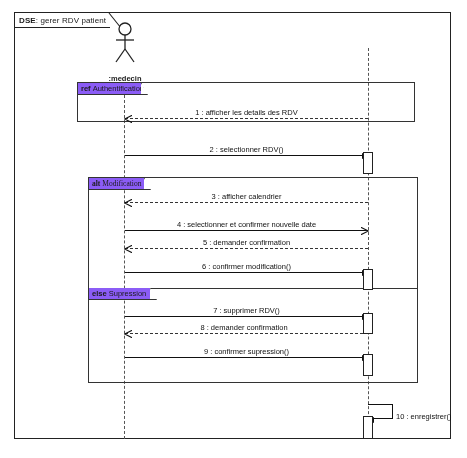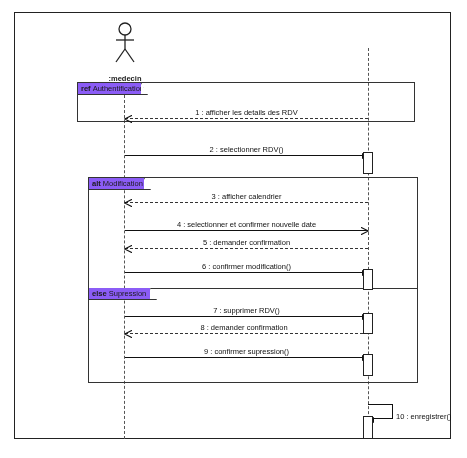--- a/index.html
+++ b/index.html
@@ -121,20 +121,29 @@
     position:absolute;font-size:7.5px;white-space:nowrap;color:#111;
   }
 </style>
 </head>
 <body>
 
 <div id="stage">
 
   <div class="frame"></div>
 
+  <div class="frame-tag">
+    <div class="tag-body">
+      <span class="kw frame-title">DSE</span>
+        <span class="frame-title"> : gerer  RDV patient</span>
+    </div>
+    <svg class="tag-diag" width="12" height="15" viewBox="0 0 12 15">
+      <path d="M0,0 L12,15" stroke="#222" stroke-width="1.1" fill="none"></path>
+    </svg>
+  </div>
 
   <svg class="actor" viewBox="0 0 26 42">
     <circle cx="13" cy="7" r="6" fill="#fff" stroke="#222" stroke-width="1.3"></circle>
     <line x1="13" y1="13" x2="13" y2="27" stroke="#222" stroke-width="1.3"></line>
     <line x1="4" y1="18" x2="22" y2="18" stroke="#222" stroke-width="1.3"></line>
     <line x1="13" y1="27" x2="4" y2="40" stroke="#222" stroke-width="1.3"></line>
     <line x1="13" y1="27" x2="22" y2="40" stroke="#222" stroke-width="1.3"></line>
   </svg>
   <div class="actor-label">:medecin</div>
 
@@ -155,21 +164,21 @@
     </svg>
   </div>
 
   <div class="msg solid" style="left:125px;top:155px;width:243px;">
     <div class="msg-label">2 : selectionner RDV()</div>
     <div class="ah-r-filled"></div>
   </div>
   <div class="act" style="left:363px;top:152px;height:22px;"></div>
 
   <div class="frag" style="left:88px;top:177px;width:330px;height:206px;">
-    <div class="frag-tag" style="width:56px;">
+    <div class="frag-tag" style="width:56px;font-family:Liberation Serif, serif;">
       <span class="kw">alt</span>&nbsp;<span>Modification</span>
     </div>
 
     <div class="frag-sep" style="top:110px;"></div>
     <div class="frag-tag" style="top:110px;width:62px;">
       <span class="kw">else</span>&nbsp;<span>Supression</span>
     </div>
   </div>
 
   <div class="msg dash" style="left:125px;top:202px;width:243px;">

